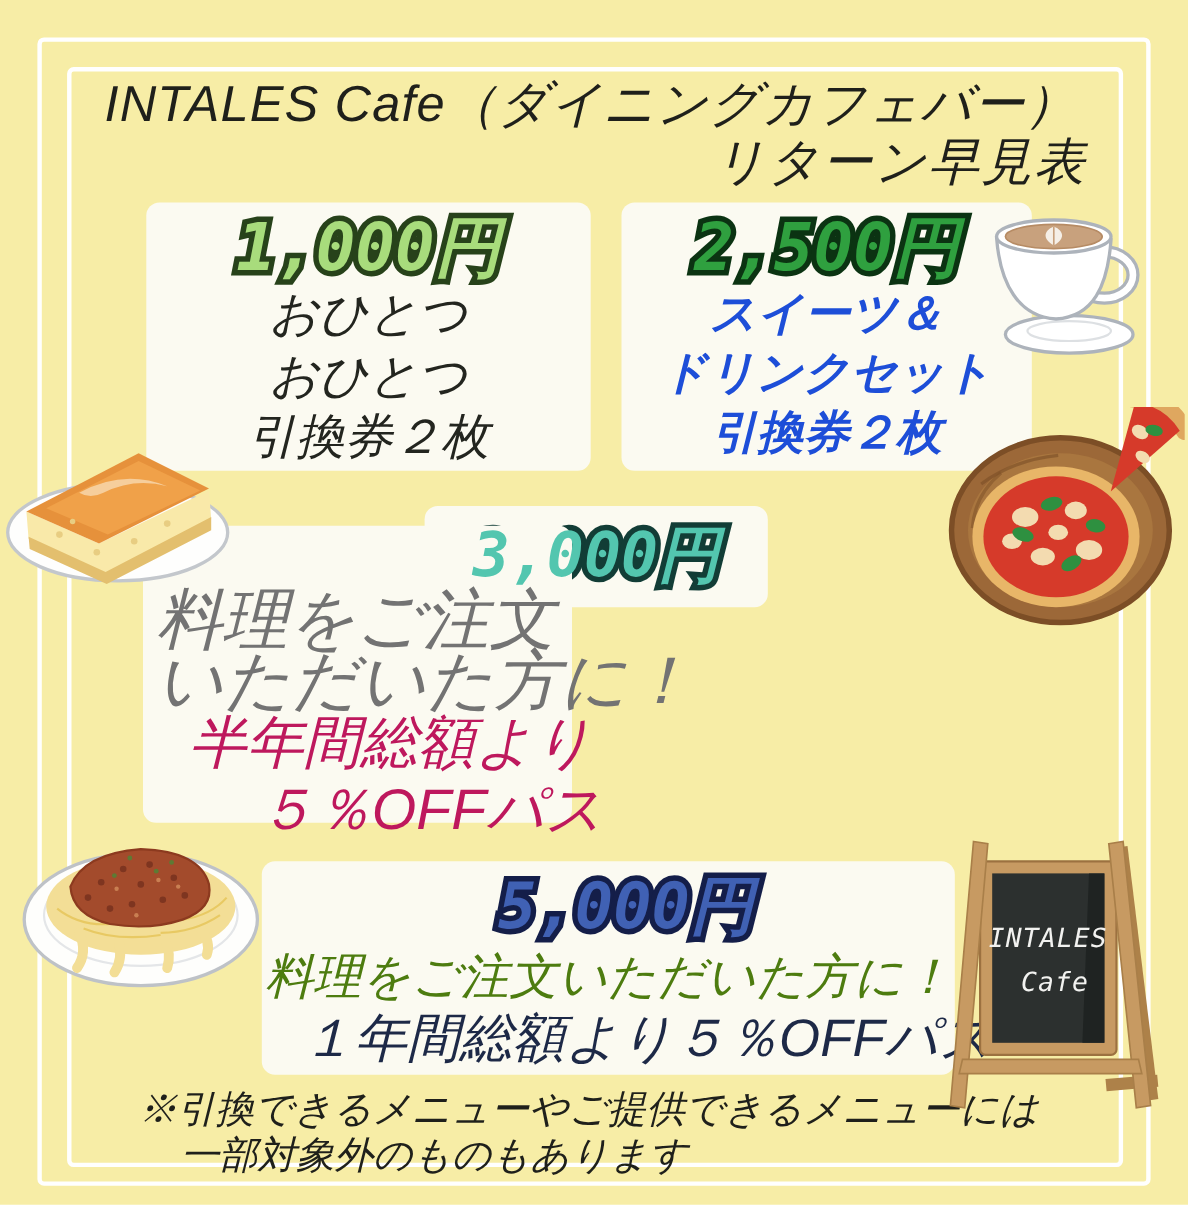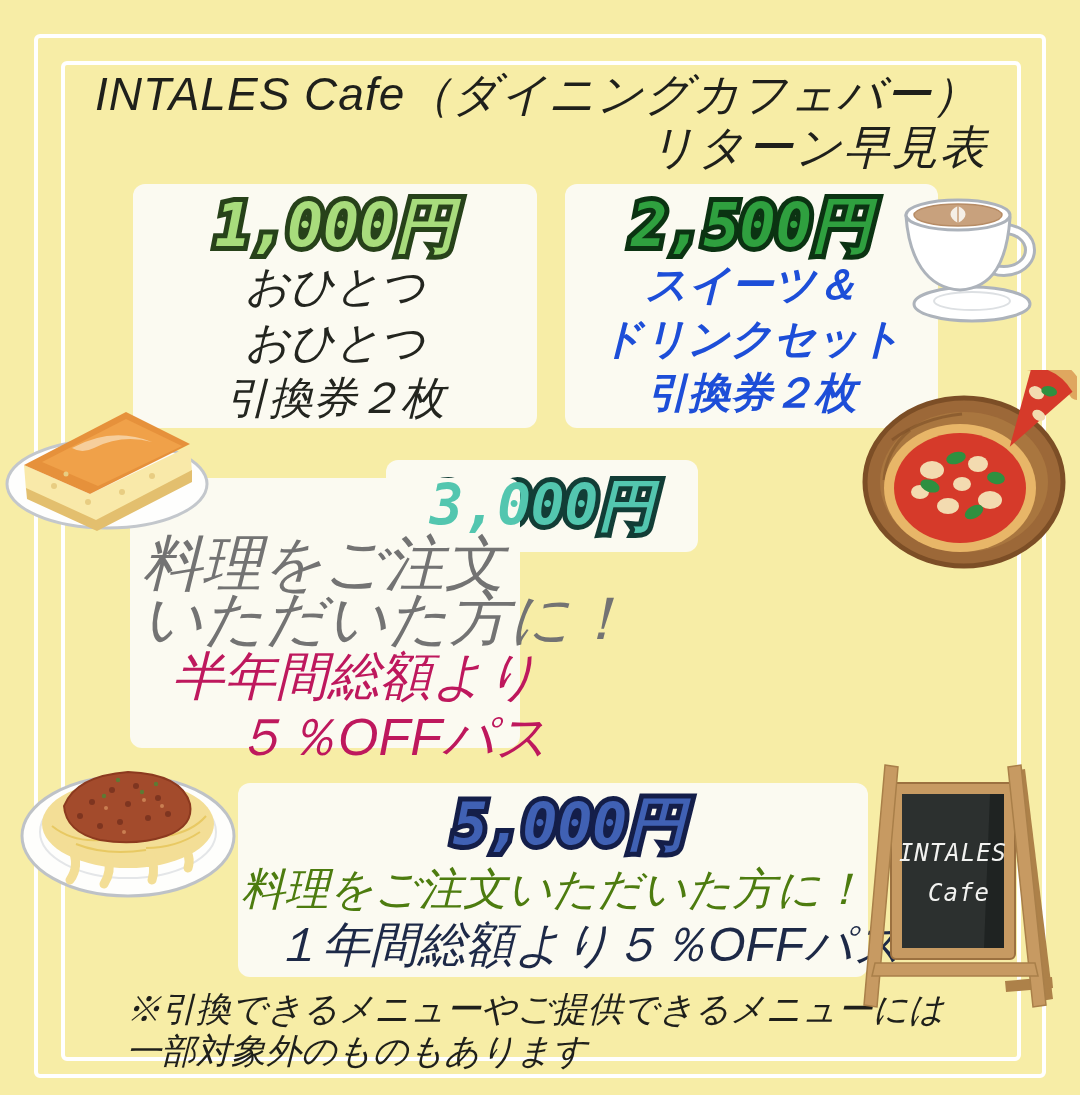--- a/index.html
+++ b/index.html
@@ -51,21 +51,21 @@
   .card-3000-left{padding-top:58px;padding-left:12px;box-sizing:border-box;}
   .card-3000-right{padding-top:16px;padding-left:10px;box-sizing:border-box;}
   .ind-30{padding-left:30px;} .ind-92{padding-left:92px;}
   .ind-20{padding-left:20px;} .ind-64{padding-left:64px;}
   .t5000-line1{font-size:44px;line-height:52px;color:#4d7c0f;margin-top:6px;white-space:nowrap;}
   .t5000-line2{font-size:48px;line-height:56px;color:#1D2947;margin-top:2px;padding-left:36px;white-space:nowrap;}
 
   
   .footnote{position:absolute;left:126px;top:988px;color:#1F201B;}
   .footnote .fn1{font-size:35px;line-height:42px;white-space:nowrap;}
-  .footnote .fn2{font-size:35px;line-height:42px;white-space:nowrap;}
+  .footnote .fn2{font-size:35px;line-height:42px;margin-left:38px;white-space:nowrap;}
 
   
   .illus{position:absolute;}
   .illus-cheesecake{left:2px;top:370px;}
   .illus-coffee{left:884px;top:176px;}
   .illus-pizza{left:862px;top:370px;}
   .illus-spaghetti{left:16px;top:740px;}
   .illus-sign{left:855px;top:755px;}
 </style>
 </head>

